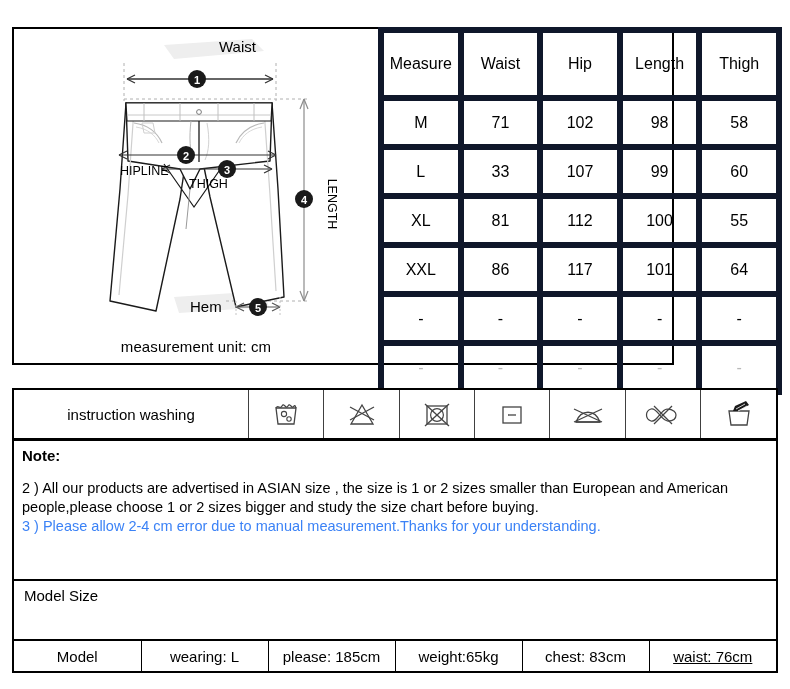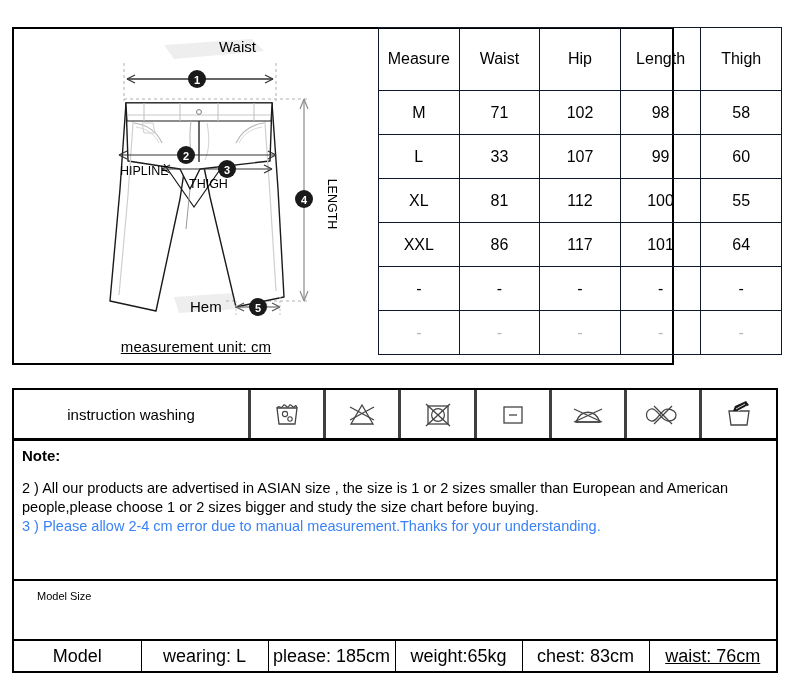--- a/index.html
+++ b/index.html
@@ -46,34 +46,33 @@
     top: 0;
   }
   .unit-caption {
     position: absolute;
     left: 0;
     right: 0;
     bottom: 8px;
     text-align: center;
     font-size: 15px;
     letter-spacing: .1px;
-    text-decoration: underline;
   }
 
   
   .size-table {
     position: absolute;
     left: 364px;
     top: -2px;
     width: 404px;
     border-collapse: collapse;
     table-layout: fixed;
   }
   .size-table td, .size-table th {
-    border: 1px solid #0f172a;
+    border: 6px solid #0f172a;
     text-align: center;
     font-weight: normal;
     font-size: 16px;
     height: 43px;
     padding: 0;
   }
   .size-table tr:first-child td { height: 62px; }
   .size-table tr.faded td { color: #b9b9b9; }
 
   
@@ -83,21 +82,21 @@
     width: 766px;
     height: 52px;
   }
   .care-table {
     width: 100%;
     height: 100%;
     border-collapse: collapse;
     table-layout: fixed;
   }
   .care-table td {
-    border-right: 3px solid #404040;
+    border-right: 1px solid #404040;
     text-align: center;
     vertical-align: middle;
     padding: 0;
   }
   .care-table td:last-child { border-right: none; }
   .care-label {
     font-size: 15px;
     text-align: center !important;
   }
   .care-icon svg { display: block; margin: 0 auto; }
@@ -131,39 +130,39 @@
   .note-red { color: #3b82f6; }
 
   .model-title-row {
     position: absolute;
     left: 0;
     right: 0;
     bottom: 62px;
     border-top: 2px solid #000;
     height: 30px;
     line-height: 30px;
-    padding-left: 23px;
-    font-size: 11px;
+    padding-left: 10px;
+    font-size: 15px;
     box-sizing: border-box;
   }
   .model-table {
     position: absolute;
     left: 0;
     right: 0;
     bottom: 0;
     width: 100%;
     height: 32px;
     border-collapse: collapse;
     table-layout: fixed;
   }
   .model-table td {
     border-top: 2px solid #000;
     border-right: 1px solid #000;
     text-align: center;
-    font-size: 18px;
+    font-size: 15px;
     padding: 0;
   }
   .model-table td:last-child { border-right: none; text-decoration: underline; }
 </style>
 </head>
 <body>
 
 <div class="panel" id="top-panel">
 
   <div class="diagram-area">

